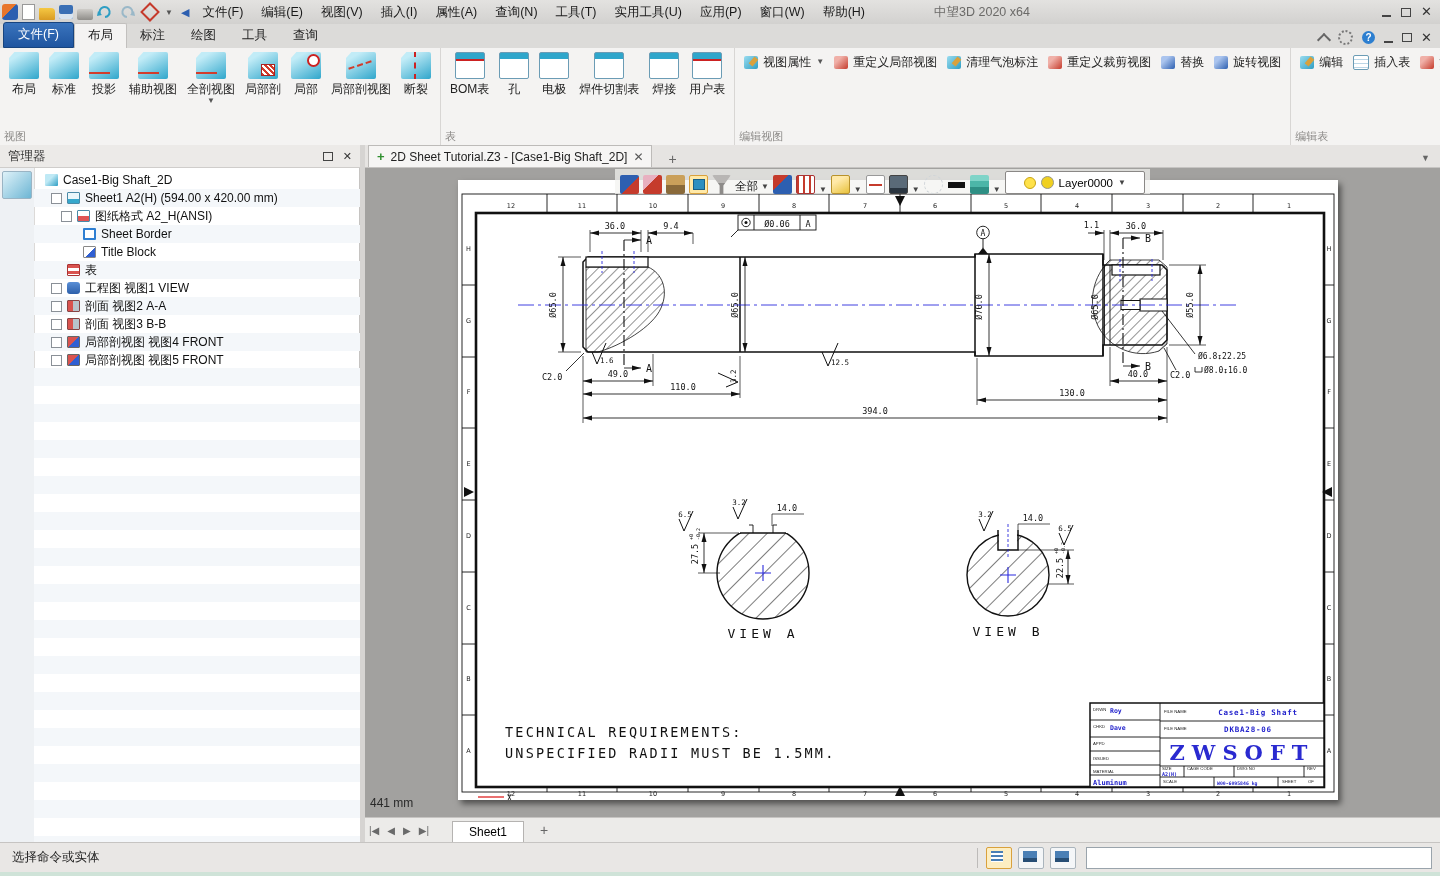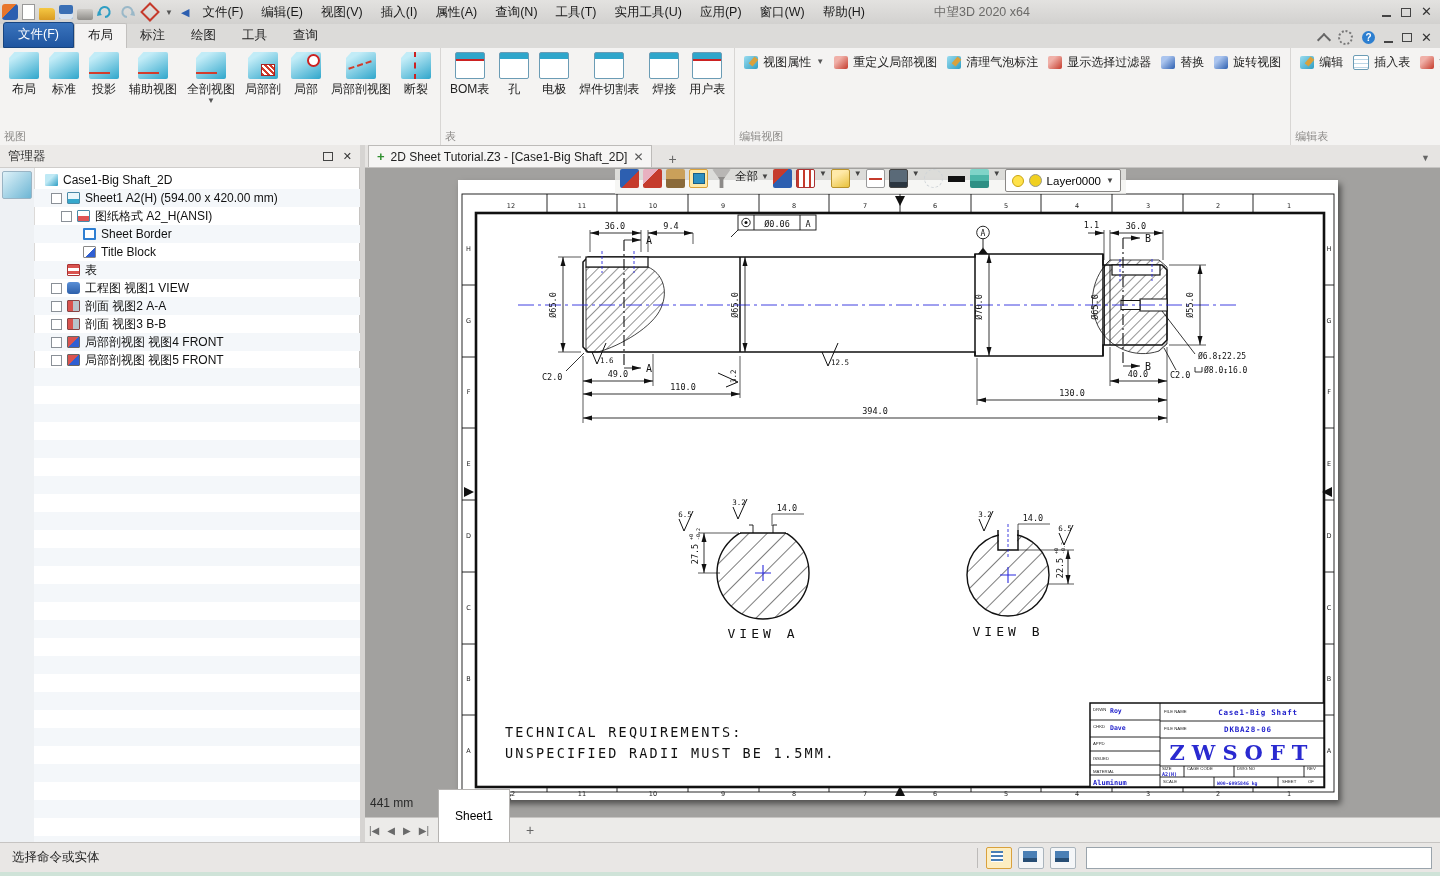--- a/index.html
+++ b/index.html
@@ -74,46 +74,46 @@
   .doctab{background:#f6f5f4;border:1px solid #bdbbb9;border-bottom:none;height:21px;display:flex;align-items:center;gap:6px;padding:0 8px;margin-left:3px;color:#222}
   .plusg{color:#2f8f2f;font-weight:bold;font-size:13px}
   .tclose{color:#555;font-size:12px}
   .newtab{color:#666;font-size:14px;margin-left:10px;padding:0 6px}
   .tablist{margin-left:auto;padding:0 10px 4px 0;color:#666;font-size:9px}
   
   #canvas{left:365px;top:168px;width:1075px;height:649px;background:#a2a19f;overflow:hidden}
   #hints{left:17px;top:31px;font-size:12px;color:#1a1a1a;line-height:16px}
   #paper{left:93px;top:12px;box-shadow:3px 4px 6px rgba(0,0,0,.5)}
   #ruler{left:5px;top:628px;font-size:12px;color:#2a2a2a}
-  #ctoolbar{left:250px;top:1px;height:25px;display:flex;align-items:flex-start;gap:4px;background:rgba(243,242,240,.72);padding:0 5px;font-size:11.5px}
+  #ctoolbar{left:250px;top:1px;height:25px;display:flex;align-items:flex-end;gap:4px;background:rgba(243,242,240,.72);padding:0 5px;font-size:11.5px}
   .cti{width:19px;height:19px;border-radius:2px;flex:none;position:relative}
   .cti.backi{background:linear-gradient(135deg,#2d5fb0 55%,#c53b2c 55%)}
   .cti.erasei{background:linear-gradient(135deg,#e8b0c0 40%,#c53b2c 40%)}
   .cti.brushi{background:linear-gradient(180deg,#caa05a 50%,#8a6a3a 50%)}
   .cti.cubei{background:#ffe9a8;border:1.5px solid #d9a13c;box-sizing:border-box}
   .cti.cubei::after{content:"";position:absolute;left:3px;top:3px;width:10px;height:9px;background:#2d8fc0;border:1px solid #1a5f85}
   .cti.funneli{background:linear-gradient(180deg,#b8b6b4 40%,#8d8b89 40%);clip-path:polygon(0 0,100% 0,60% 55%,60% 100%,40% 100%,40% 55%)}
   .cti.xyi{background:linear-gradient(135deg,#c53b2c 40%,#2d5fb0 40%)}
   .cti.gridi{background:repeating-linear-gradient(90deg,#c53b2c 0 2px,#fff 2px 6px),repeating-linear-gradient(180deg,#c53b2c 0 2px,#fff 2px 6px);border:1px solid #a33;box-sizing:border-box}
   .cti.sheeti{background:linear-gradient(150deg,#ffe9a8 30%,#e8c23c);border:1px solid #b8922c;box-sizing:border-box}
   .cti.disti{background:#fff;border:1px solid #999;box-sizing:border-box}
   .cti.disti::after{content:"";position:absolute;left:2px;top:8px;width:13px;border-top:2px solid #c53b2c}
   .cti.moni{background:linear-gradient(180deg,#5a6a78 70%,#2a3540 70%);border:1px solid #444;box-sizing:border-box}
   .cti.dashc{border:1.5px dashed #cfd4d8;border-radius:50%;box-sizing:border-box}
   .cti.blackbar{background:transparent}
   .cti.blackbar::after{content:"";position:absolute;left:1px;top:7px;width:17px;height:6px;background:#111}
   .cti.layersi{background:linear-gradient(180deg,#7fd4c8 0 6px,#4cb6a8 6px 12px,#2e8f84 12px)}
   .bulb{width:10px;height:10px;border-radius:50%;background:#ffe24a;border:1.5px solid #c9a413}
   .swatch{width:11px;height:11px;border-radius:50%;background:#f0d020;border:1.5px solid #998}
-  .layerbox{display:flex;align-items:center;gap:5px;background:#fff;border:1px solid #8a8886;border-radius:2px;height:21px;padding:0 6px}
+  .layerbox{display:flex;align-items:center;gap:5px;background:#fff;border:1px solid #8a8886;border-radius:2px;height:21px;padding:0 18px}
   .dcar{font-size:8px;color:#444}
   
   #sheetrow{left:365px;top:817px;width:1075px;height:25px;background:#ecebe9;border-top:1px solid #c6c4c2;display:flex;align-items:center;font-size:12px;box-sizing:border-box}
   .navb{color:#6a6a6a;font-size:10px;padding:0 4px}
-  .sheettab{background:#fff;border:1px solid #b5b3b1;border-bottom:none;height:20px;line-height:20px;padding:16px 16px;margin-left:5px;align-self:flex-end}
+  .sheettab{background:#fff;border:1px solid #b5b3b1;border-bottom:none;height:20px;line-height:20px;padding:0 16px;margin-left:19px;align-self:flex-end}
   #statusbar{left:0;top:842px;width:1440px;height:30px;background:#e9e7e5;border-top:1px solid #c6c4c2;display:flex;align-items:center;font-size:12.5px;color:#222;box-sizing:border-box}
   .sbsep{width:1px;height:20px;background:#bdbbb9;margin:0 8px}
   .sbi{width:24px;height:20px;border:1px solid #aab4bc;border-radius:2px;margin-right:6px;background:#f4f6f8;position:relative}
   .sbi.hl{border:1.5px solid #d9a13c;background:#fdeec2}
   .sbi::after{content:"";position:absolute;left:4px;top:3px;width:14px;height:11px;background:linear-gradient(180deg,#4a7fb5 60%,#274e75 60%)}
   .sbi.hl::after{background:repeating-linear-gradient(180deg,#4a7fb5 0 2px,#fff 2px 4px);width:12px}
   .sbinput{height:18px;width:340px;background:#fff;border:1px solid #9aa4ac;margin-left:4px}
   #bottomstrip{left:0;top:872px;width:1440px;height:4px;background:#cfe3d8}
   
   .edge{stroke:#111;stroke-width:1.5;fill:none}
@@ -267,21 +267,21 @@
             <span>重定义局部视图</span>
           </div>
         <div class="sbtn">
             <span class="sico p"></span>
             <span>清理气泡标注</span>
           </div>
       </div>
       <div class="scol">
         <div class="sbtn">
             <span class="sico r"></span>
-            <span>显示选择过滤器</span>
+            <span>重定义裁剪视图</span>
           </div>
         <div class="sbtn">
             <span class="sico b"></span>
             <span>替换</span>
           </div>
         <div class="sbtn">
             <span class="sico b"></span>
             <span>旋转视图</span>
           </div>
       </div>

